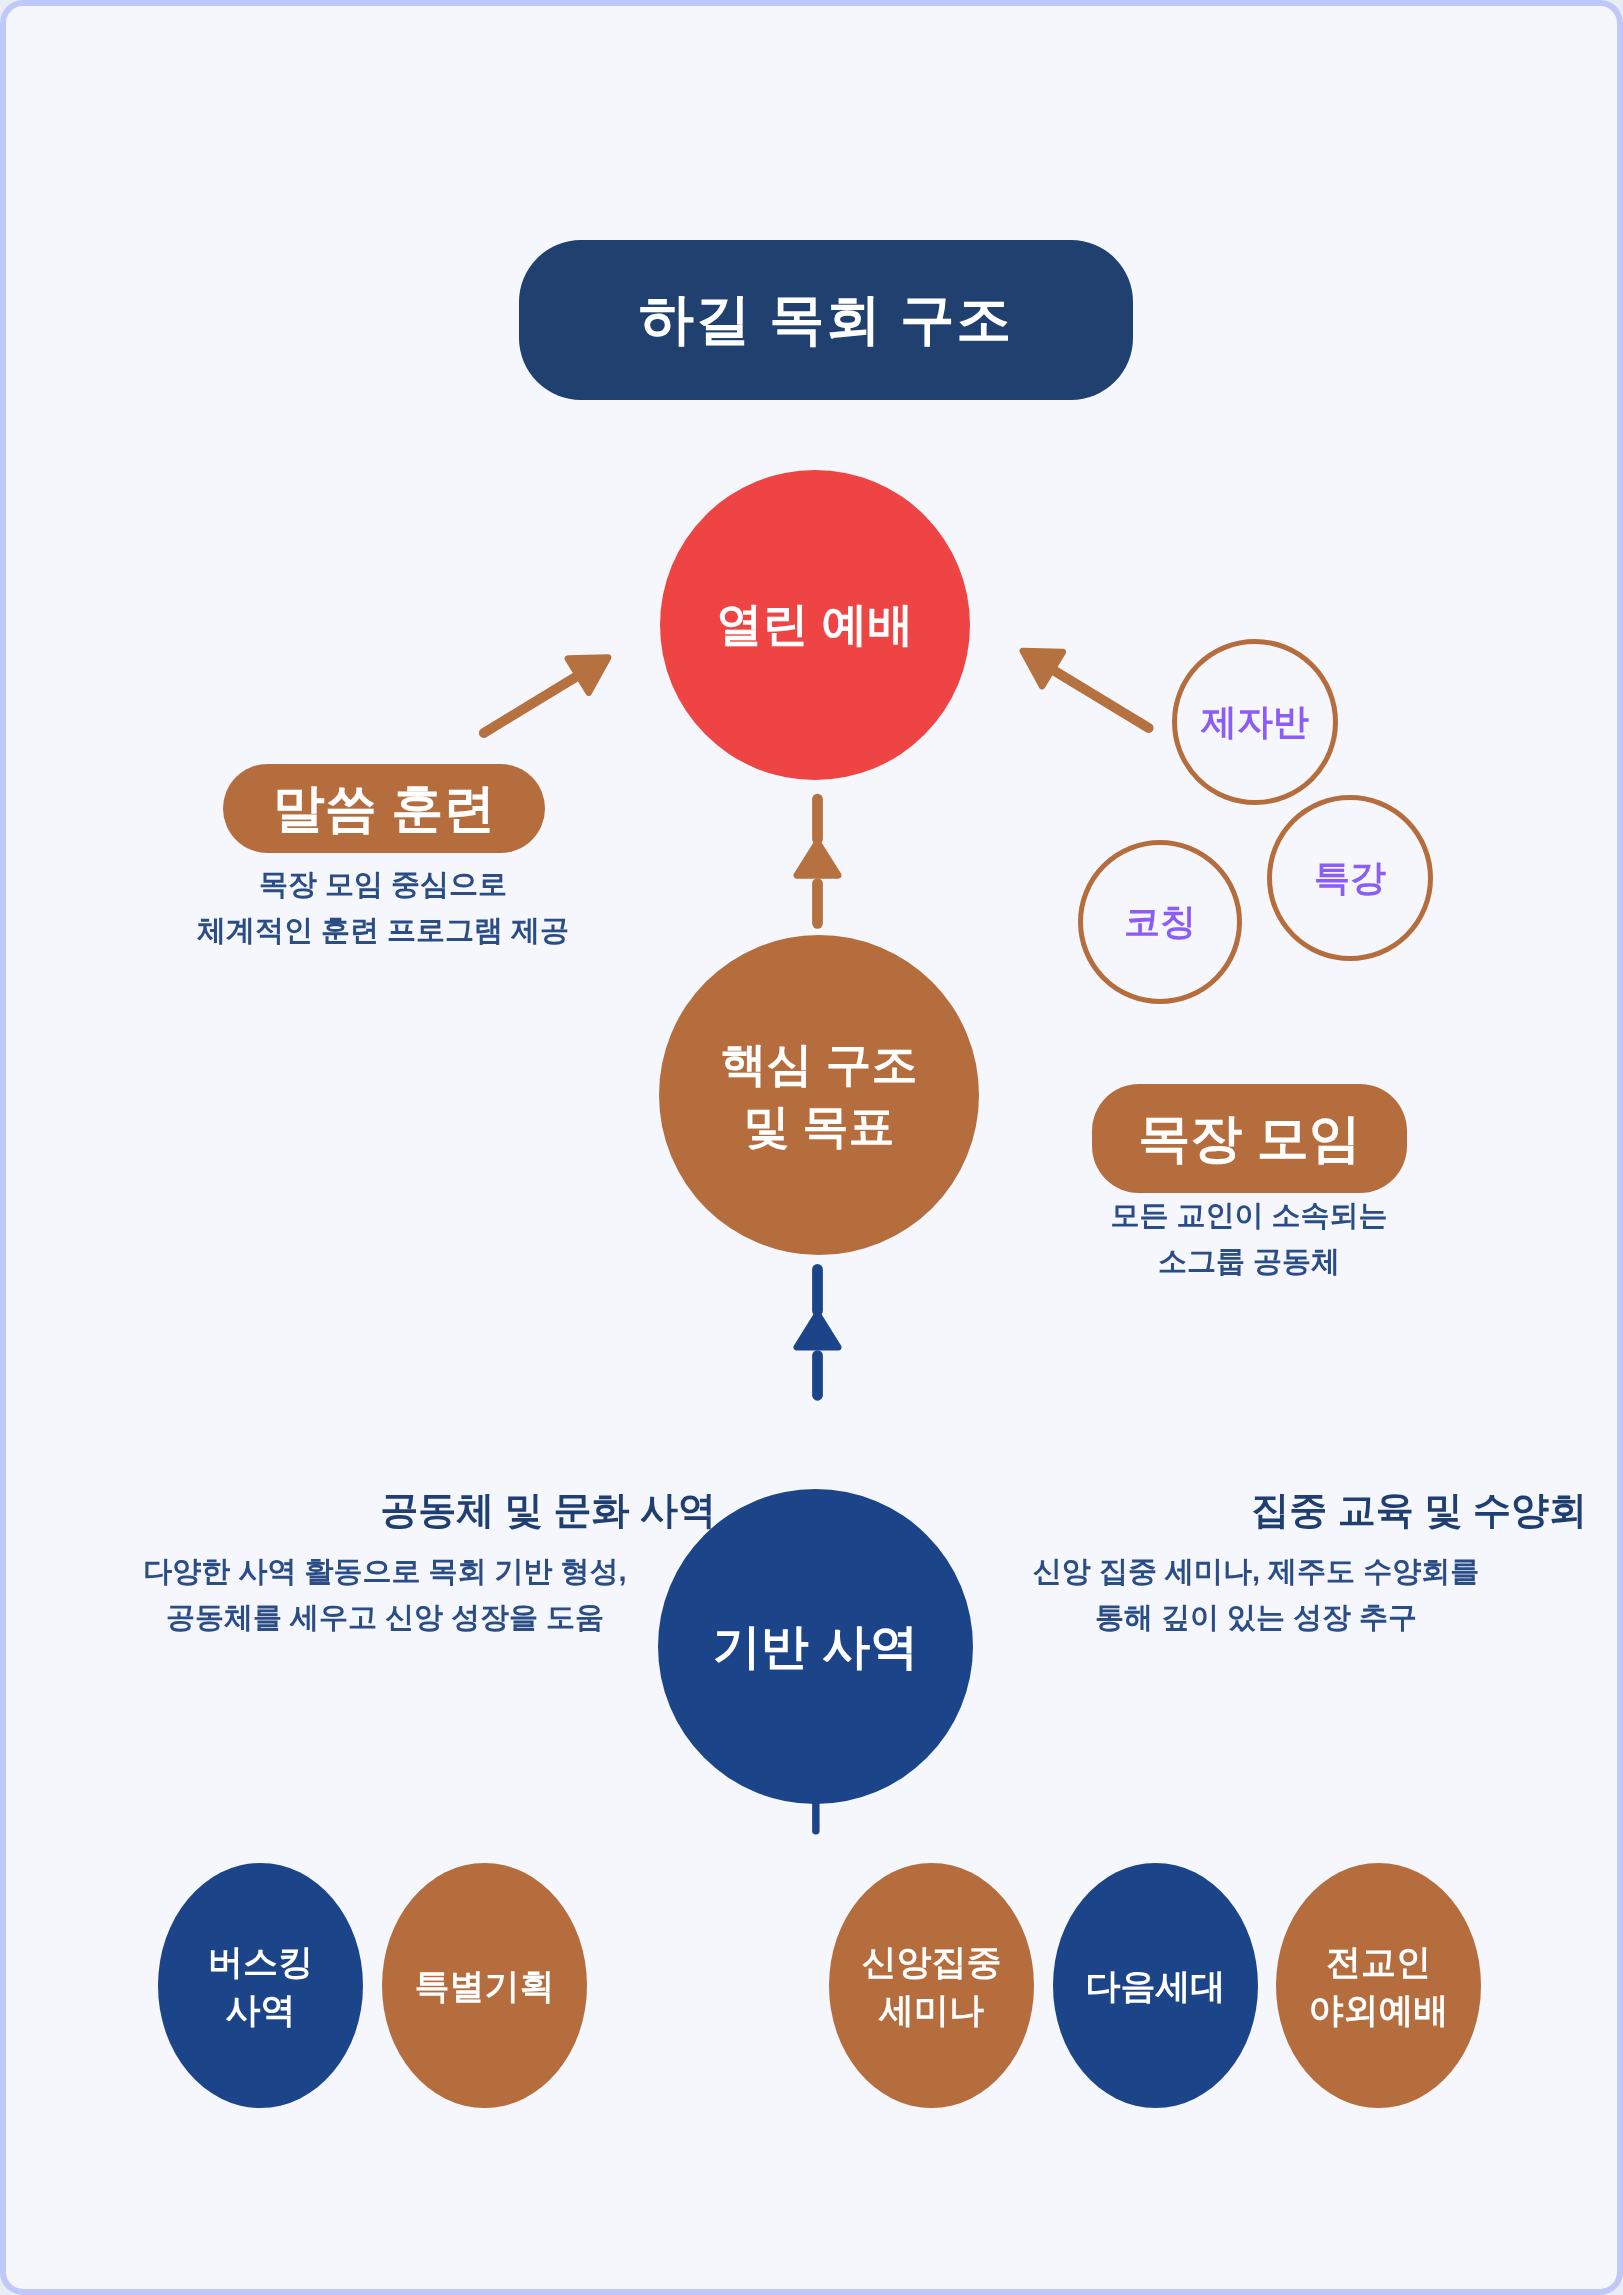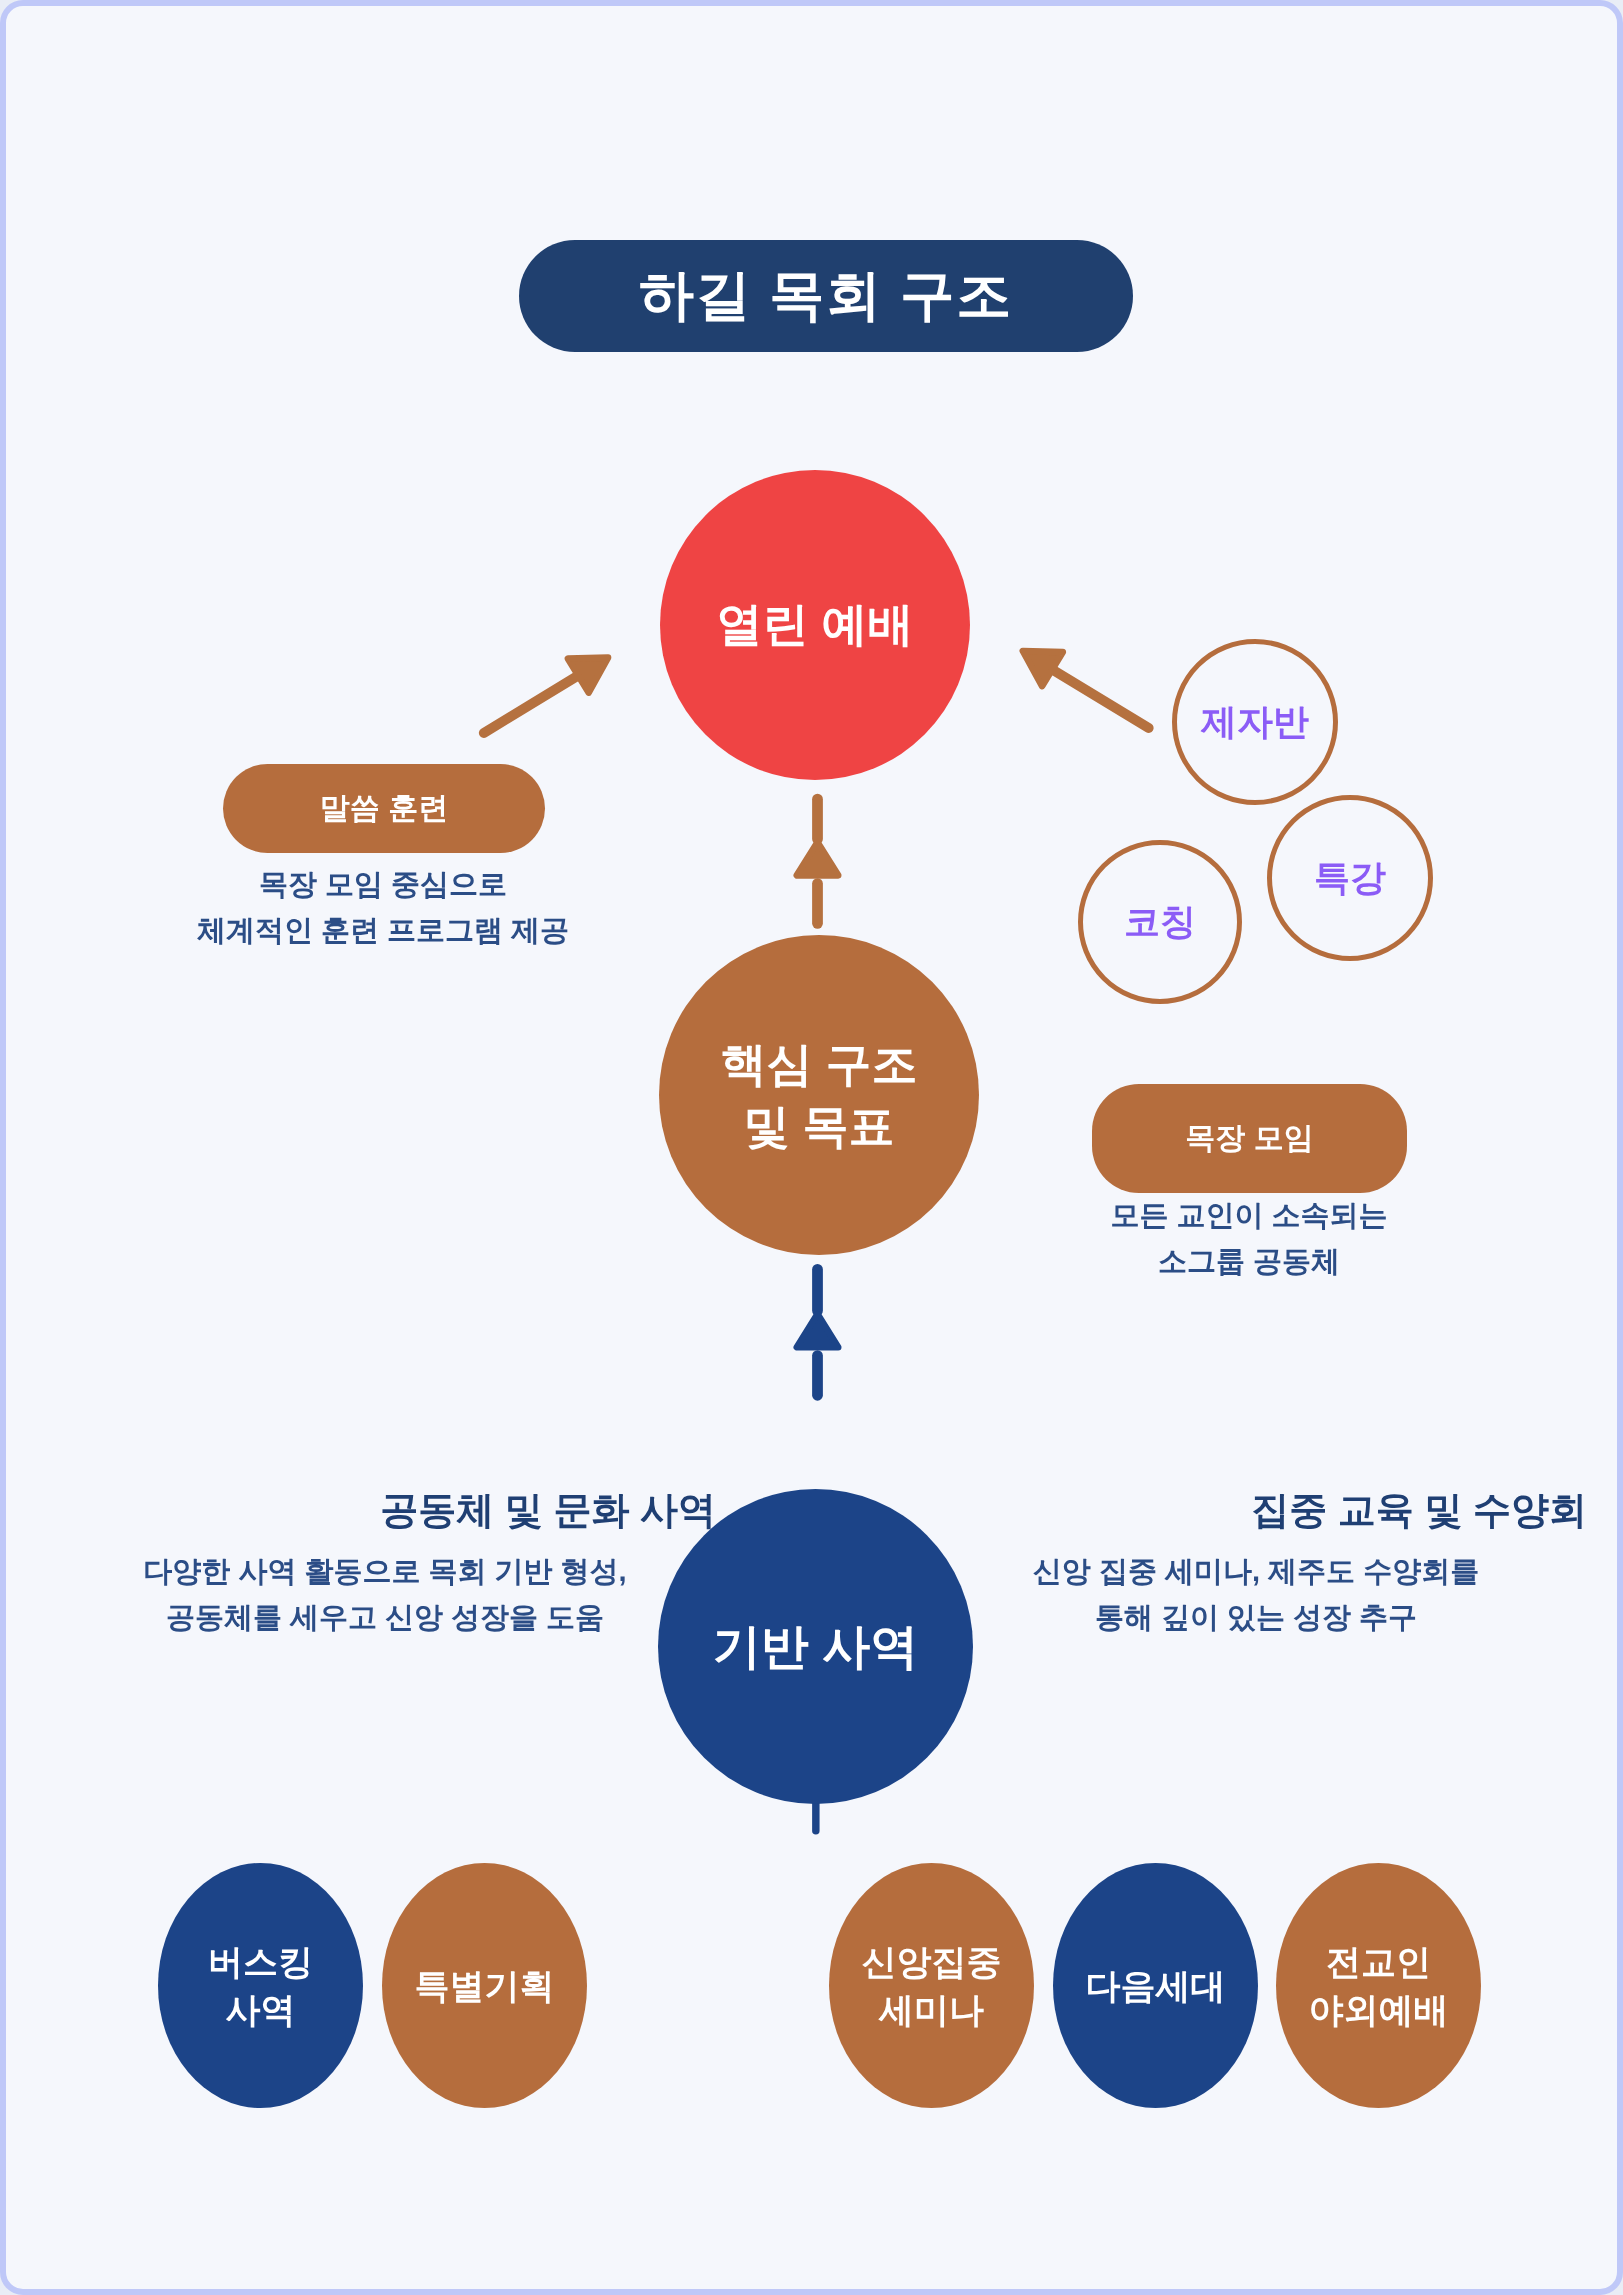--- a/index.html
+++ b/index.html
@@ -11,36 +11,36 @@
     border-radius:23px;
     box-sizing:border-box;
     overflow:hidden;
     font-family:"Liberation Sans","DejaVu Sans",sans-serif;
   }
   .abs{position:absolute;}
   .center-flex{display:flex;align-items:center;justify-content:center;text-align:center;}
   .ml{white-space:pre-line;}
   
   .title-pill{
-    left:513px;top:234px;width:614px;height:112px;
+    left:513px;top:234px;width:614px;height:160px;
     background:#20406F;border-radius:62px;color:#ffffff;
     font-size:55px;font-weight:bold;letter-spacing:1.7px;
   }
   
   .circle{border-radius:50%;color:#fff;font-weight:bold;}
   .circle-open-worship{left:654px;top:464px;width:310px;height:310px;background:#ef4444;font-size:46px;}
   .circle-core{left:653px;top:929px;width:320px;height:320px;background:#B56D3D;font-size:46px;line-height:1.35;}
   .circle-foundation{left:652px;top:1483px;width:315px;height:315px;background:#1C4488;font-size:48px;}
   
   .ocircle{border-radius:50%;border:5.8px solid #B56D3D;color:#8b5cf6;font-weight:bold;font-size:36px;background:transparent;box-sizing:border-box;}
   .oc-disciple{left:1166px;top:633px;width:166px;height:166px;}
   .oc-coaching{left:1072px;top:834px;width:164px;height:164px;}
   .oc-lecture{left:1261px;top:789px;width:166px;height:166px;}
   
-  .pill{background:#B56D3D;border-radius:47px;color:#fff;font-weight:bold;font-size:30px;}
+  .pill{background:#B56D3D;border-radius:47px;color:#fff;font-weight:bold;font-size:52px;}
   .pill-word{left:217px;top:758px;width:322px;height:89px;}
   .pill-mokjang{left:1086px;top:1078px;width:315px;height:109px;}
   
   .desc{color:#2B4D86;font-size:29px;font-weight:600;line-height:1.6;text-align:center;}
   .heading{color:#1F3F73;font-size:38px;font-weight:bold;text-align:right;}
   .desc-word{left:46px;top:855px;width:662px;}
   .desc-mokjang{left:912px;top:1186px;width:662px;}
   .lh{left:48px;top:1479px;width:662px;}
   .ld{left:48px;top:1542px;width:662px;}
   .rh{left:919px;top:1479px;width:662px;}

